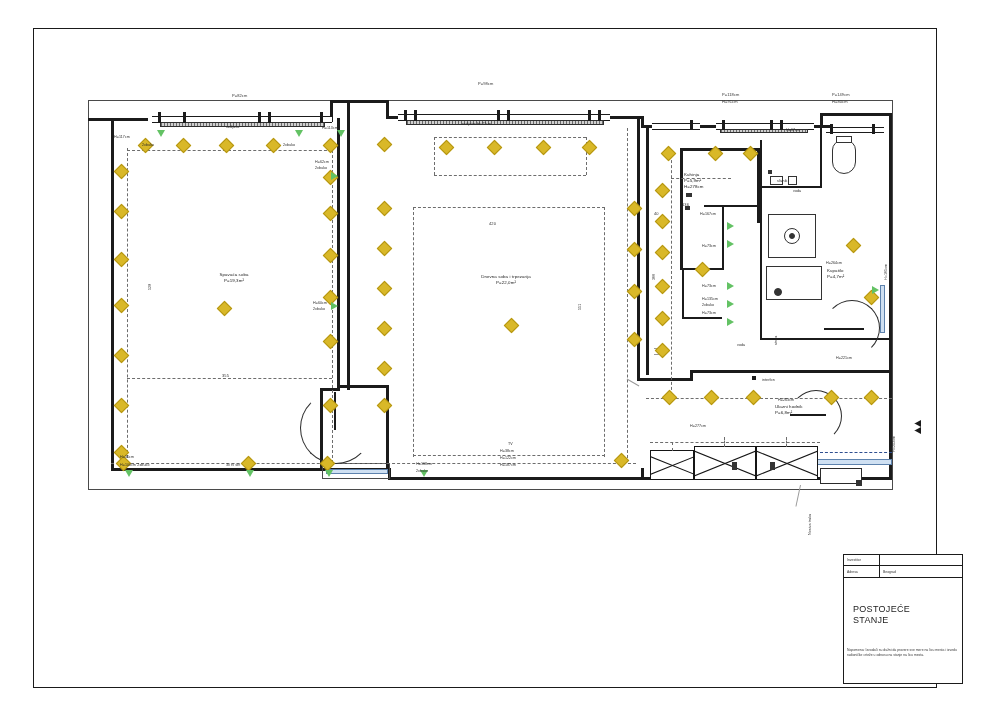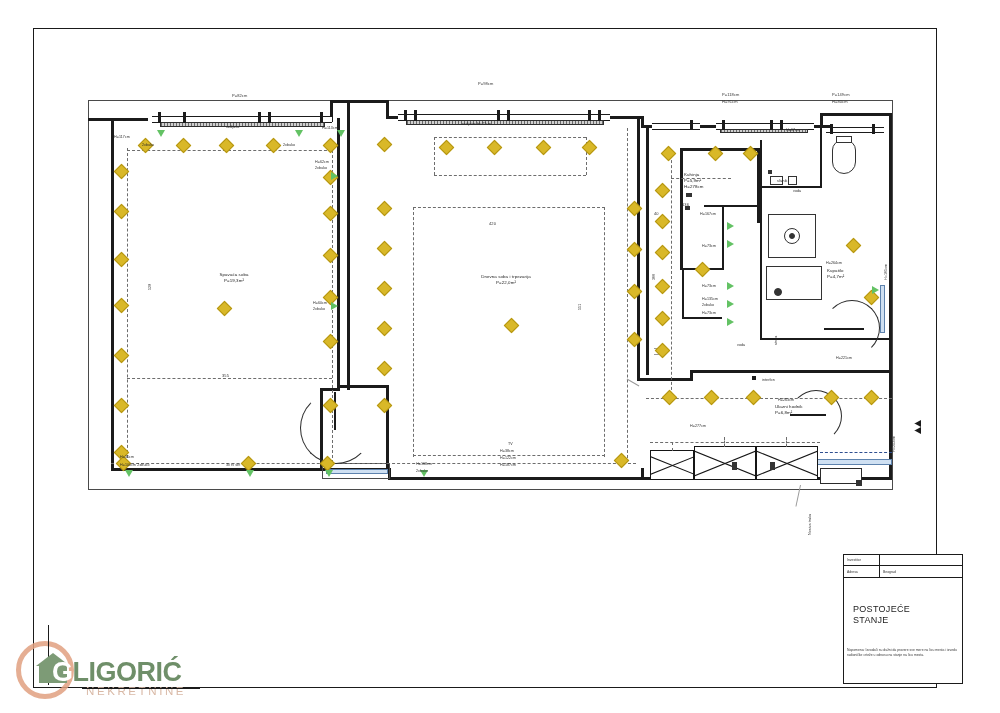--- a/index.html
+++ b/index.html
@@ -590,25 +590,14 @@
   <div class="tb-row" style="left:843px; top:554px; width:120px; height:12px;"></div>
   <div class="tb-row" style="left:843px; top:566px; width:120px; height:12px;"></div>
   <div class="tb-div" style="left:879px; top:554px; height:24px;"></div>
   <div class="tb-txt" style="left:847px; top:558px;">Investitor</div>
   <div class="tb-txt" style="left:847px; top:570px;">Adresa</div>
   <div class="tb-txt" style="left:883px; top:570px;">Beograd</div>
   <div class="tb-title" style="left:853px; top:604px;">POSTOJEĆE
 STANJE</div>
   <div class="tb-note" style="left:847px; top:648px;">Napomena: Izvođači su dužni da provere sve mere na licu mesta i izvedu radioničke crteže u odnosu na stanje na licu mesta.</div>
 
-  <div class="wm">
-    <div class="wm-ring"></div>
-    <div class="wm-vline"></div>
-    <div class="wm-house">
-      <div class="roof"></div>
-      <div class="body"></div>
-    </div>
-    <div class="wm-name"><span class="white-g">G</span><span>LIGORIĆ</span></div>
-    <div class="wm-sub">NEKRETNINE</div>
-    <div class="wm-line"></div>
-  </div>
 
 </div>
 
 </body></html>

